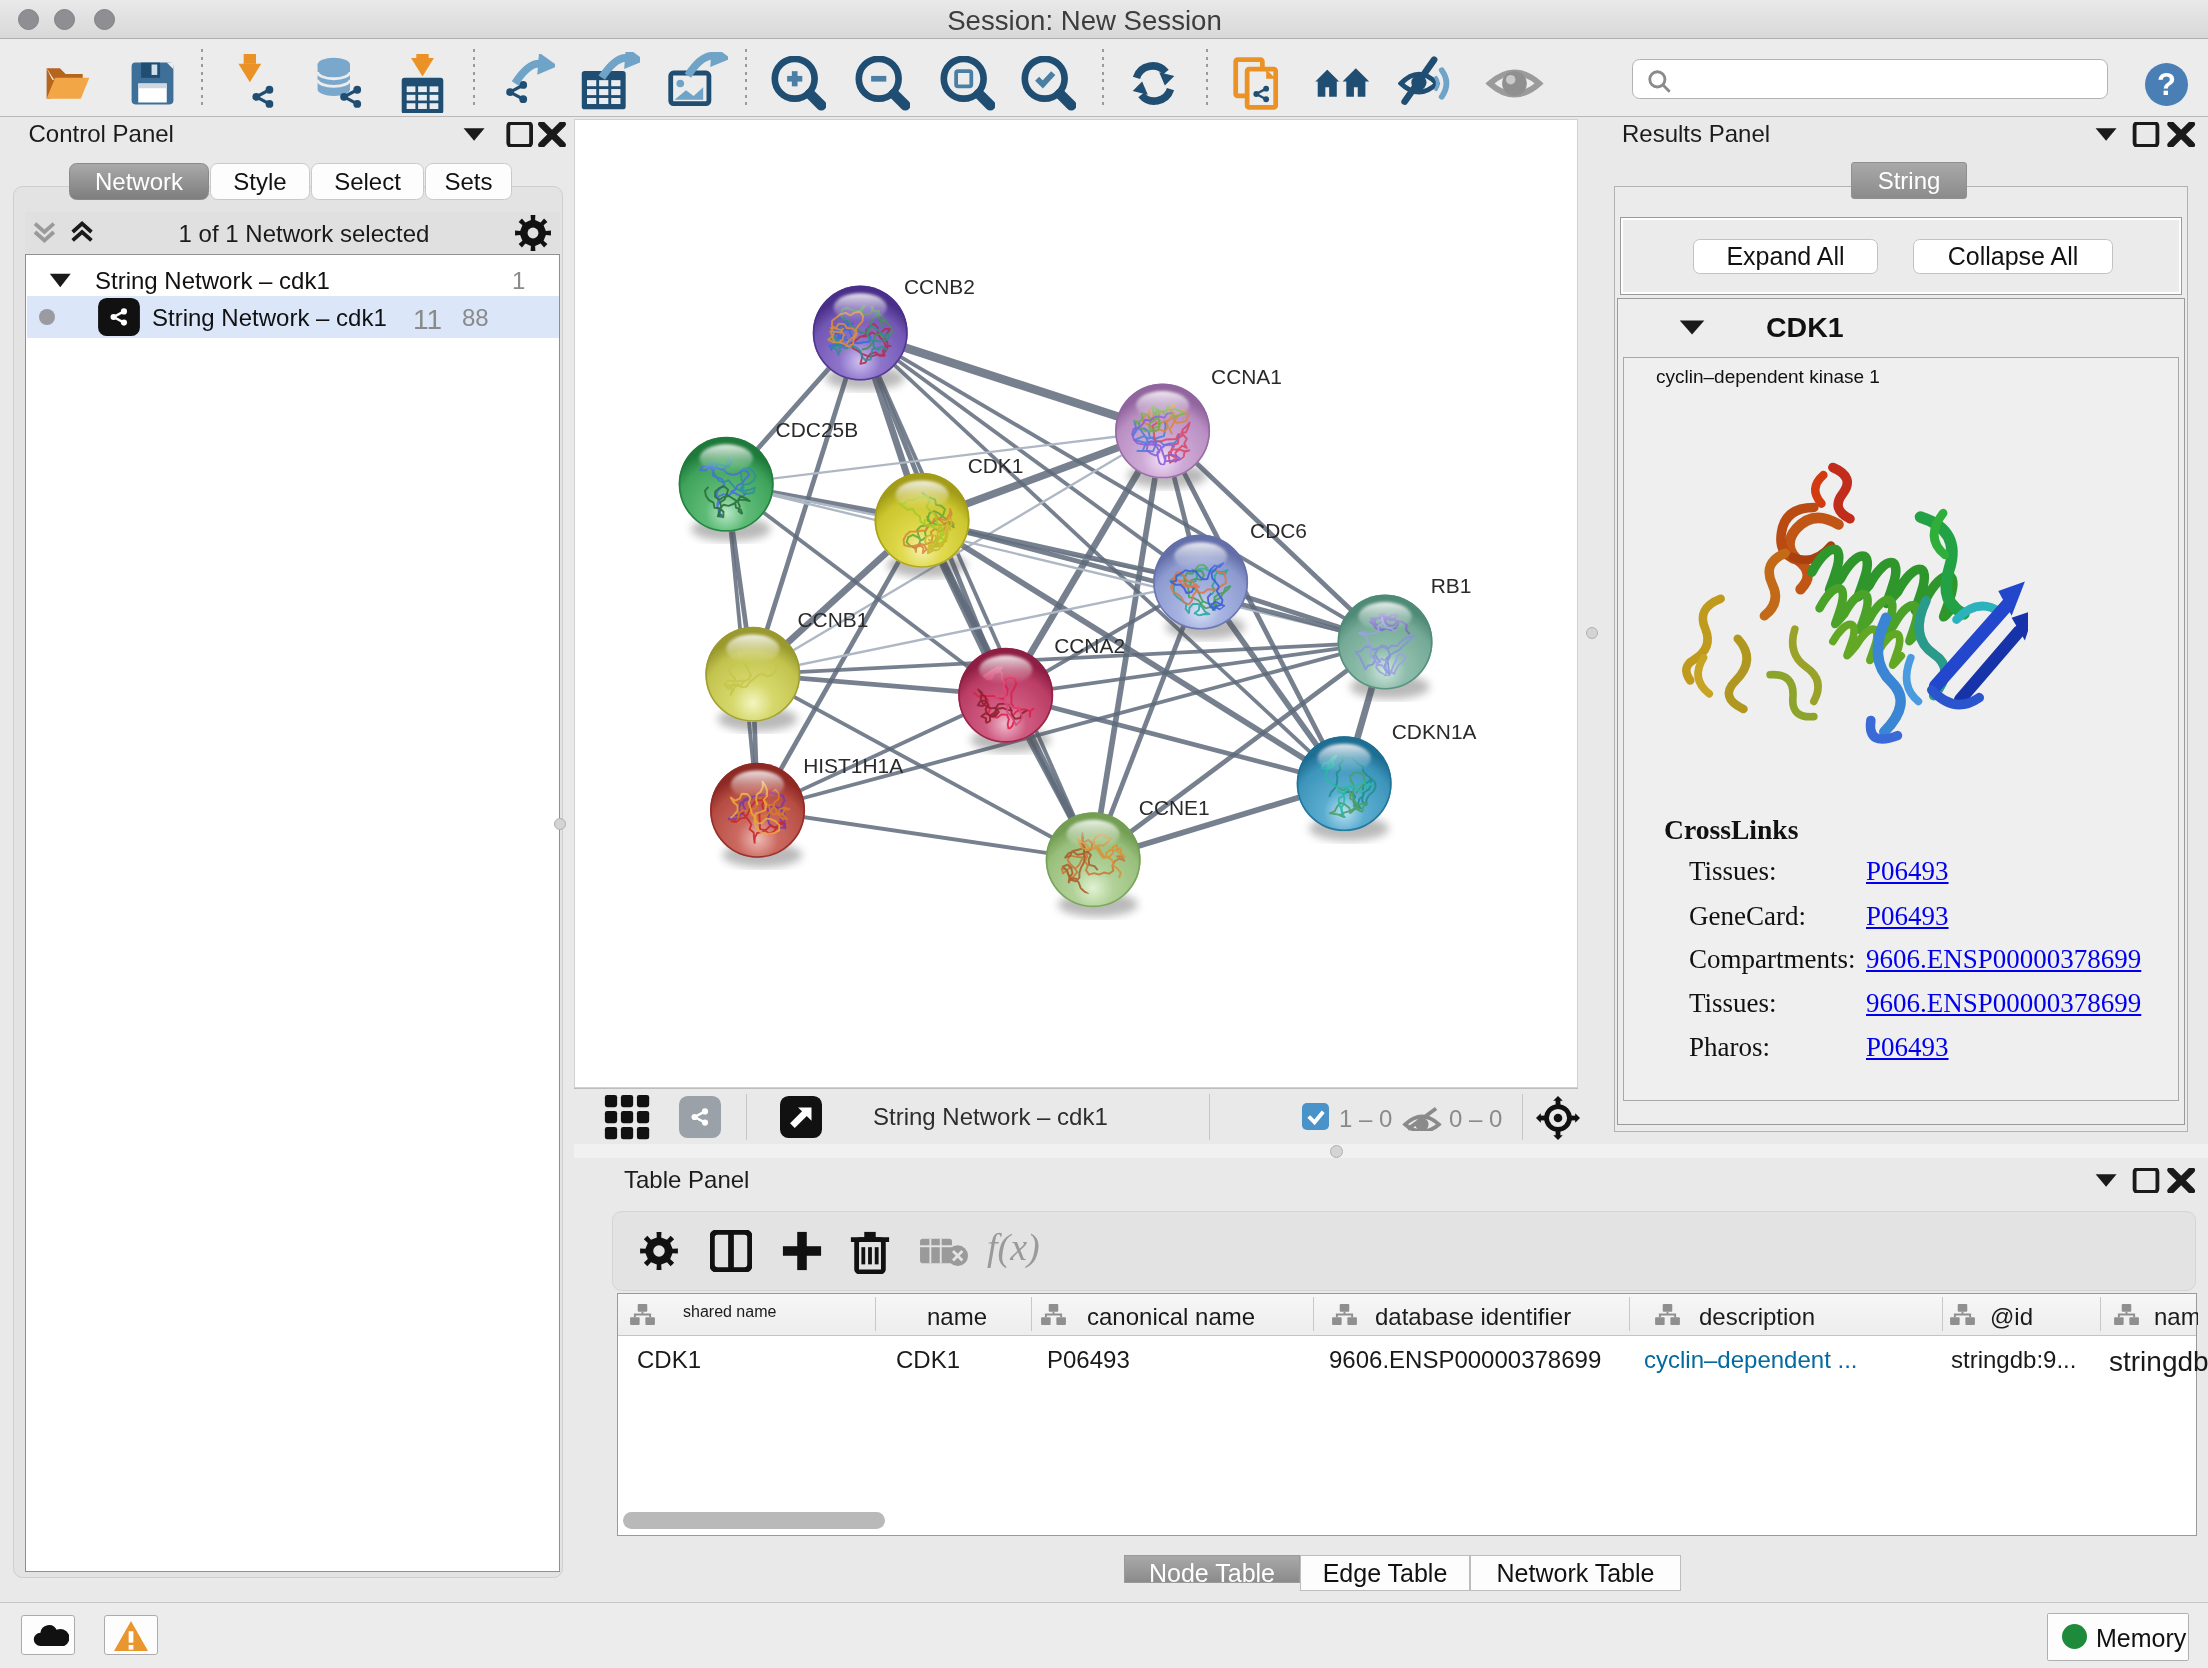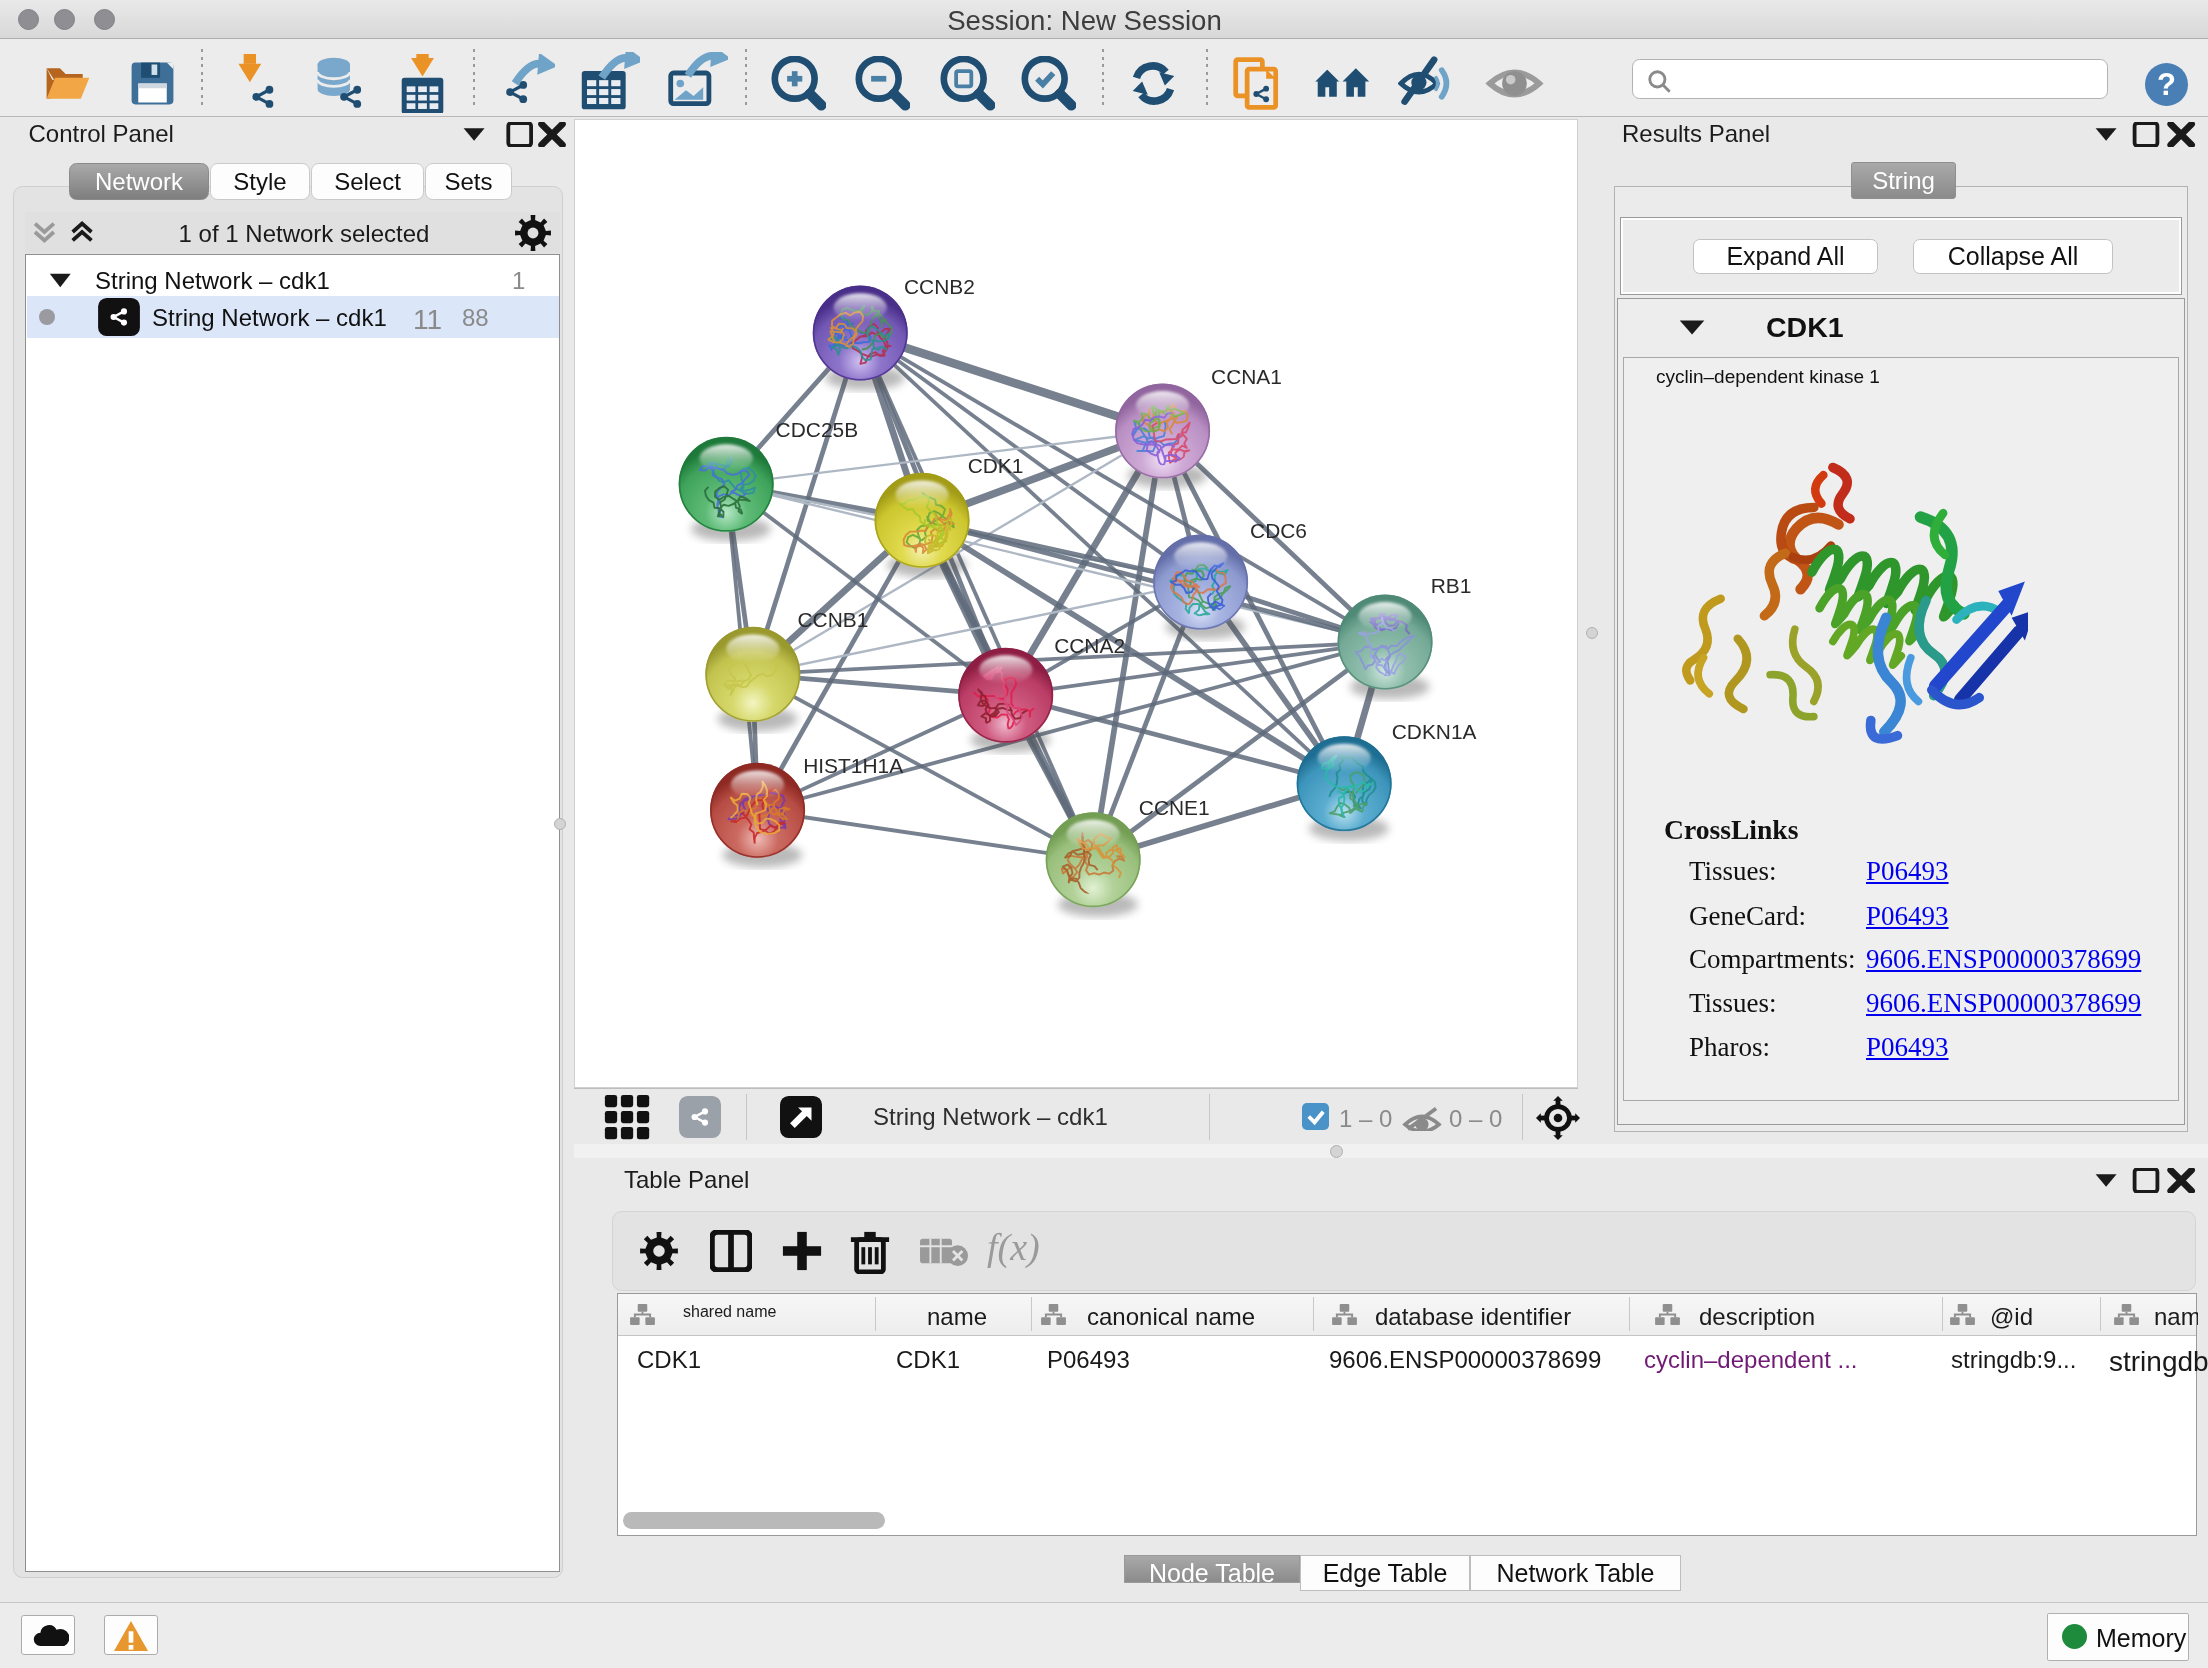--- a/index.html
+++ b/index.html
@@ -533,21 +533,21 @@
 <div class="abs" style="left:554px;top:818px;width:12.4px;height:12.4px;border-radius:50%;background:#d4d4d4;border:1px solid #b0b0b0"></div>
 <div class="abs" style="left:1586px;top:627px;width:12.4px;height:12.4px;border-radius:50%;background:#d4d4d4;border:1px solid #b0b0b0"></div>
 <div class="abs panel-title" style="left:1622px;top:120px">Results Panel</div>
 <svg class="abs" style="left:2089px;top:122px" width="114" height="25" viewBox="0 0 120 26">
     <polygon points="7.0,6.5 29.0,6.5 18,19.5" fill="#1a1a1a"></polygon>
     <rect x="48" y="1" width="24" height="24" rx="3" fill="none" stroke="#1a1a1a" stroke-width="4"></rect>
     <line x1="86" y1="2" x2="108" y2="24" stroke="#1a1a1a" stroke-width="7" stroke-linecap="round"></line>
     <line x1="86" y1="24" x2="108" y2="2" stroke="#1a1a1a" stroke-width="7" stroke-linecap="round"></line>
   </svg>
 <div class="abs" style="left:1614px;top:186px;width:574px;height:946px;background:#ebebeb;border:1px solid #b2b2b2"></div>
-<div class="abs" style="left:1851px;top:162px;width:105px;height:37px;background:linear-gradient(#a9a9a9,#8b8b8b);border:1px solid #909090;border-radius:3px;color:#fff;text-align:center;font-size:24px;line-height:36px">String</div>
+<div class="abs" style="left:1851px;top:162px;width:116px;height:37px;background:linear-gradient(#a9a9a9,#8b8b8b);border:1px solid #909090;border-radius:3px;color:#fff;text-align:center;font-size:24px;line-height:36px">String</div>
 <div class="abs" style="left:1620px;top:217px;width:562px;height:78px;background:#ebebeb;border:1px solid #9a9a9a;box-shadow:inset 0 0 0 1.9px #fff"></div>
 <div class="abs" style="left:1693px;top:239px;width:185px;height:35px;background:#fff;border:1px solid #c2c2c2;border-radius:6.7px;font-size:25px;color:#111;text-align:center;line-height:33px">Expand All</div>
 <div class="abs" style="left:1913px;top:239px;width:200px;height:35px;background:#fff;border:1px solid #c2c2c2;border-radius:6.7px;font-size:25px;color:#111;text-align:center;line-height:33px">Collapse All</div>
 <div class="abs" style="left:1617px;top:298px;width:568px;height:827px;background:#ededed;border:1px solid #9a9a9a"></div>
 <svg class="abs" style="left:1676px;top:317px" width="34" height="21" viewBox="0 0 36 22">
     <polygon points="4.0,3.5 30.0,3.5 17,18.5" fill="#1a1a1a"></polygon>
   </svg>
 <div class="abs" style="left:1766px;top:311px;font-size:28.5px;font-weight:bold;color:#111">CDK1</div>
 <div class="abs" style="left:1623px;top:357px;width:556px;height:744px;background:#efefef;border:1px solid #a8a8a8"></div>
 <div class="abs" style="left:1656px;top:366px;font-size:19px;color:#111">cyclin–dependent kinase 1</div>
@@ -691,21 +691,21 @@
       <rect x="0" y="14" width="10" height="8" rx="1"></rect>
       <rect x="16" y="14" width="10" height="8" rx="1"></rect>
     </g>
     <path d="M13 8 v3 M5 14 v-3 h16 v3" stroke="#8f8f8f" stroke-width="2" fill="none"></path>
   </svg>
 <div class="abs" style="left:2154px;top:1303px;font-size:24px;color:#1a1a1a;white-space:nowrap;width:44px;overflow:hidden;">namespace</div>
 <div class="abs" style="left:637px;top:1346px;font-size:24px;color:#1a1a1a;white-space:nowrap">CDK1</div>
 <div class="abs" style="left:896px;top:1346px;font-size:24px;color:#1a1a1a;white-space:nowrap">CDK1</div>
 <div class="abs" style="left:1047px;top:1346px;font-size:24px;color:#1a1a1a;white-space:nowrap">P06493</div>
 <div class="abs" style="left:1329px;top:1346px;font-size:24px;color:#1a1a1a;white-space:nowrap">9606.ENSP00000378699</div>
-<div class="abs" style="left:1644px;top:1346px;font-size:24px;color:#701a75;white-space:nowrap">cyclin–dependent ...</div>
+<div class="abs" style="left:1644px;top:1346px;font-size:24px;color:#0369a1;white-space:nowrap">cyclin–dependent ...</div>
 <div class="abs" style="left:1951px;top:1346px;font-size:24px;color:#1a1a1a;white-space:nowrap">stringdb:9...</div>
 <div class="abs" style="left:2109px;top:1346px;font-size:28px;color:#1a1a1a;white-space:nowrap">stringdb</div>
 <div class="abs" style="left:623px;top:1512px;width:262px;height:17px;background:#b9b9b9;border-radius:8.6px"></div>
 <div class="abs" style="left:1124px;top:1555px;width:176px;height:28px;background:linear-gradient(#a9a9a9,#8b8b8b);border:1px solid #9a9a9a;color:#fff;text-align:center;font-size:25px;line-height:35px">Node Table</div>
 <div class="abs" style="left:1300px;top:1555px;width:170px;height:36px;background:#fdfdfd;border:1px solid #bdbdbd;color:#111;text-align:center;font-size:25px;line-height:35px">Edge Table</div>
 <div class="abs" style="left:1470px;top:1555px;width:211px;height:36px;background:#fdfdfd;border:1px solid #bdbdbd;color:#111;text-align:center;font-size:25px;line-height:35px">Network Table</div>
 <div class="abs" style="left:0;top:1602px;width:2208px;height:67px;background:#ececec;border-top:1px solid #c6c6c6"></div>
 <div class="abs" style="left:21px;top:1615px;width:54px;height:40px;background:#fdfdfd;border:1px solid #ababab;border-radius:2.9px"></div>
 <svg class="abs" style="left:28.5px;top:1623px" width="40" height="27" viewBox="0 0 42 28">
     <path d="M12 24 a7 7 0 0 1 0-14 a9 9 0 0 1 17-3 a8 8 0 0 1 8 17 z" fill="#111"></path>

